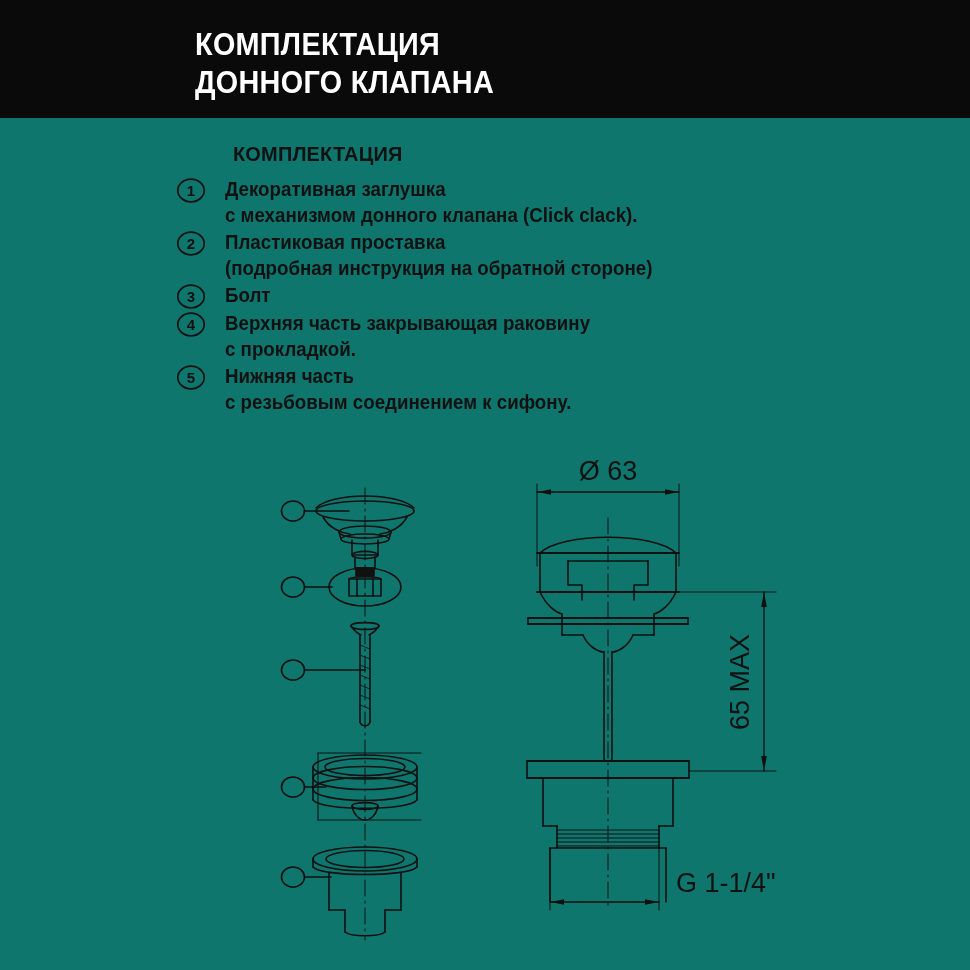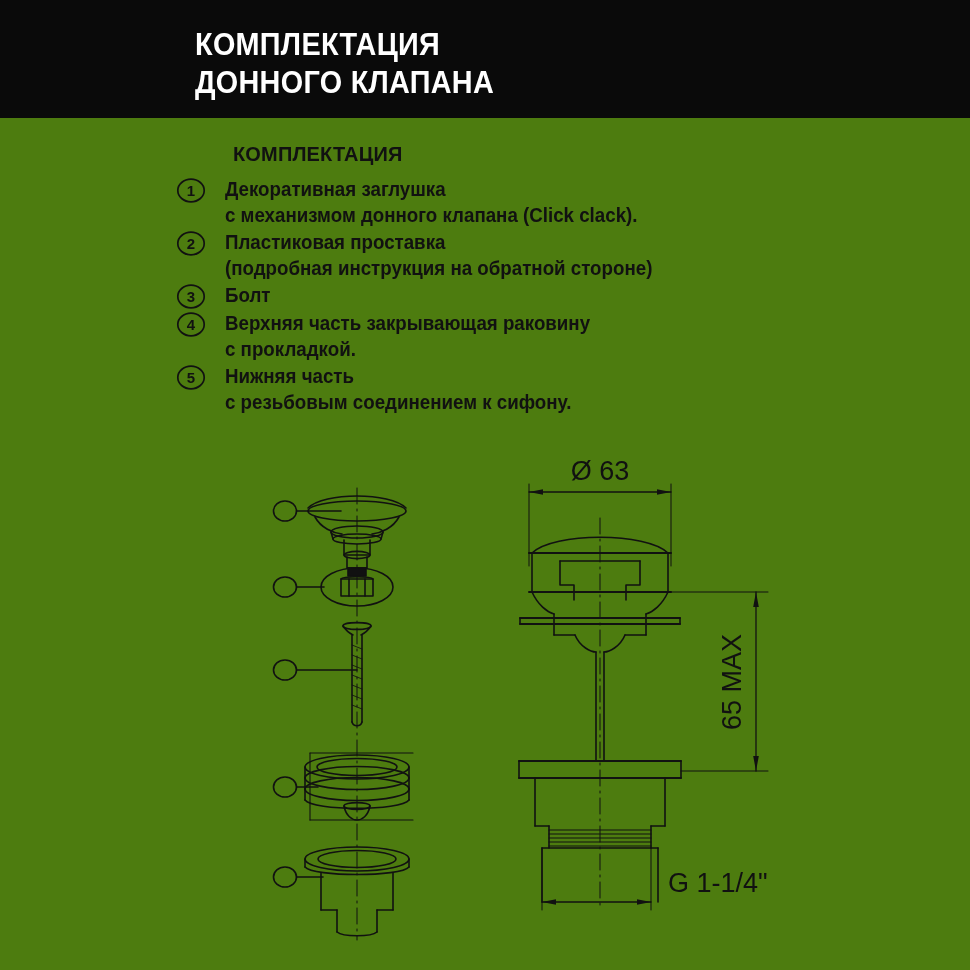--- a/index.html
+++ b/index.html
@@ -9,21 +9,21 @@
     background: #ffffff;
   }
   body {
     font-family: "Liberation Sans", sans-serif;
     -webkit-font-smoothing: antialiased;
   }
   #page {
     position: relative;
     width: 970px;
     height: 970px;
-    background: #4d7c0f;
+    background: #0f766e;
     overflow: hidden;
   }
 
   
   .header-band {
     position: absolute;
     left: 0;
     top: 0;
     width: 970px;
     height: 118px;
@@ -115,21 +115,21 @@
     transform-origin: left top;
   }
   .spec-text .sub {
     display: block;
     font-weight: bold;
   }
 
   
   .drawing {
     position: absolute;
-    left: 8px;
+    left: 16px;
     top: 440px;
     width: 810px;
     height: 530px;
   }
   .drawing svg { display: block; }
 </style>
 </head>
 <body>
 
 <div id="page">

